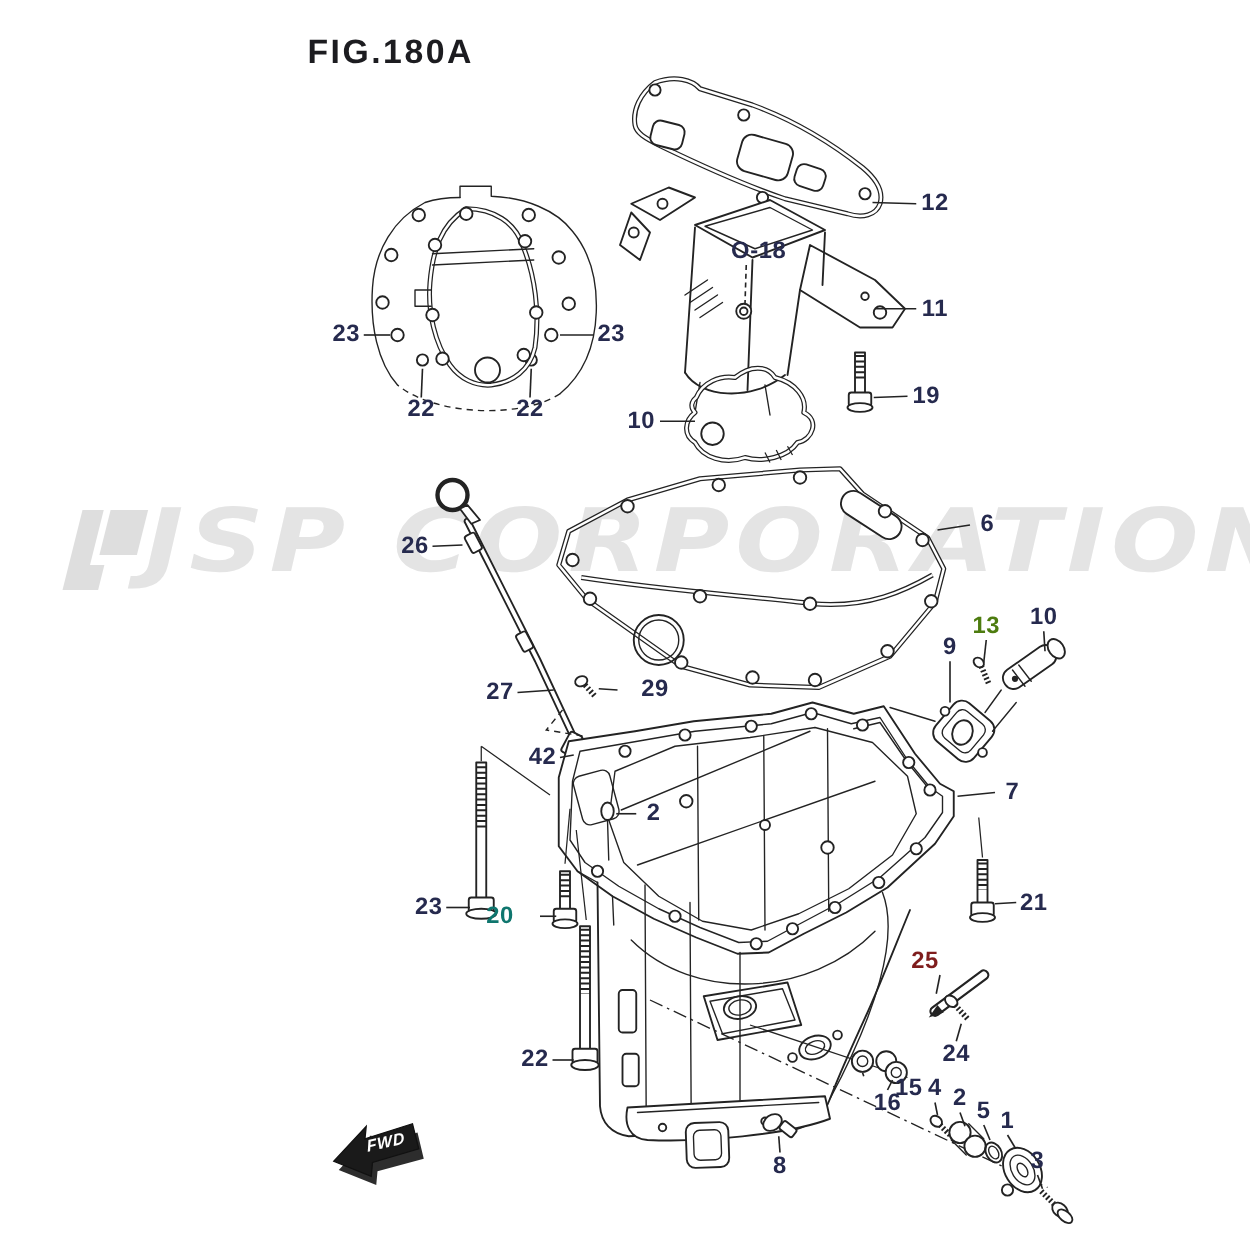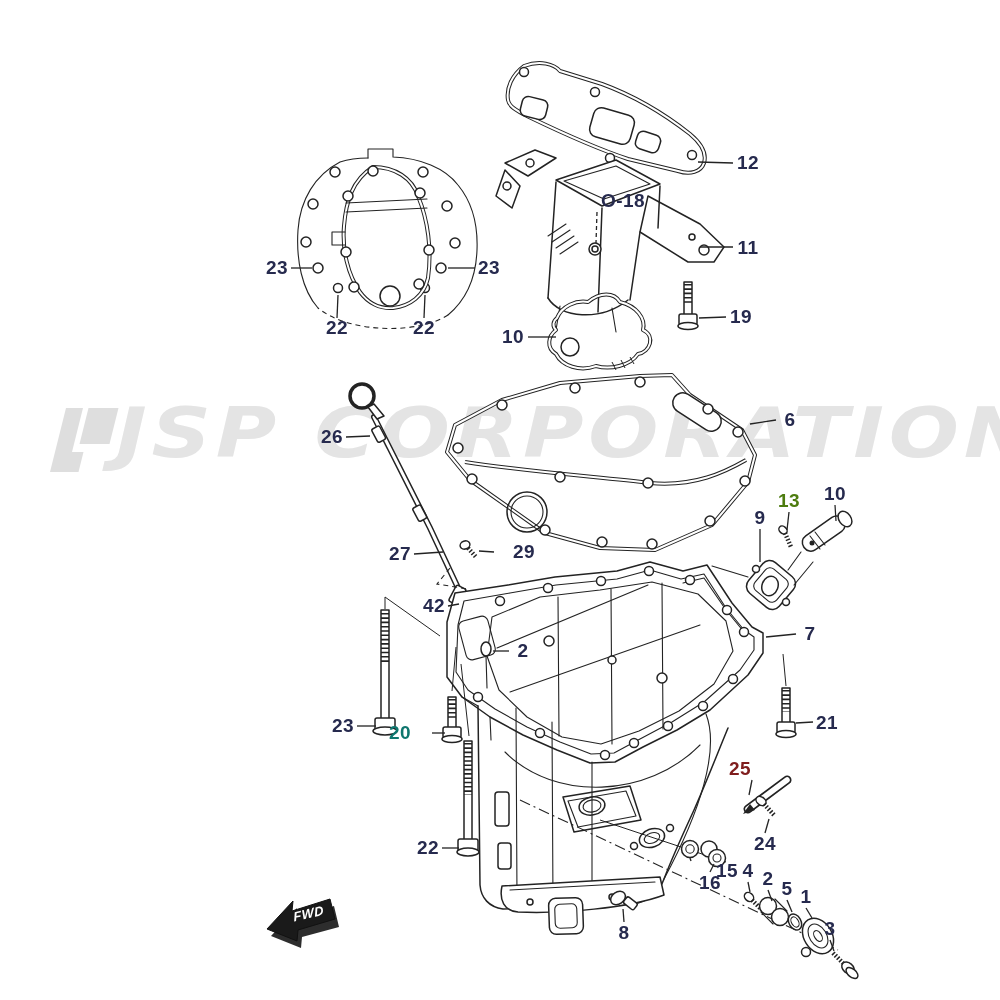--- a/index.html
+++ b/index.html
@@ -331,21 +331,21 @@
       <line x1="748" y1="882" x2="750" y2="892" stroke="#232323" stroke-width="1.3"></line>
       <line x1="768" y1="890" x2="772" y2="901" stroke="#232323" stroke-width="1.3"></line>
       <line x1="787" y1="900" x2="792" y2="912" stroke="#232323" stroke-width="1.3"></line>
       <line x1="806" y1="908" x2="812" y2="918" stroke="#232323" stroke-width="1.3"></line>
       <line x1="830" y1="940" x2="834" y2="951" stroke="#232323" stroke-width="1.3"></line>
     </svg>
 
   <div id="callout-layer">
       <div class="part-label" style="left: 748px; top: 163px; color: rgb(38, 42, 78);">12</div>
       <div class="part-label" style="left: 748px; top: 248px; color: rgb(38, 42, 78);">11</div>
-      <div class="part-label" style="left: 607px; top: 201px; color: rgb(38, 42, 78); margin-left: 16px;">O-18</div>
+      <div class="part-label" style="left: 607px; top: 201px; color: rgb(38, 42, 78);">O-18</div>
       <div class="part-label" style="left: 741px; top: 317px; color: rgb(38, 42, 78);">19</div>
       <div class="part-label" style="left: 277px; top: 268px; color: rgb(38, 42, 78);">23</div>
       <div class="part-label" style="left: 489px; top: 268px; color: rgb(38, 42, 78);">23</div>
       <div class="part-label" style="left: 337px; top: 328px; color: rgb(38, 42, 78);">22</div>
       <div class="part-label" style="left: 424px; top: 328px; color: rgb(38, 42, 78);">22</div>
       <div class="part-label" style="left: 513px; top: 337px; color: rgb(38, 42, 78);">10</div>
       <div class="part-label" style="left: 790px; top: 420px; color: rgb(38, 42, 78);">6</div>
       <div class="part-label" style="left: 332px; top: 437px; color: rgb(38, 42, 78);">26</div>
       <div class="part-label" style="left: 400px; top: 554px; color: rgb(38, 42, 78);">27</div>
       <div class="part-label" style="left: 508px; top: 552px; color: rgb(38, 42, 78); margin-left: 16px;">29</div>
@@ -364,14 +364,15 @@
       <div class="part-label" style="left: 691px; top: 871px; color: rgb(38, 42, 78); margin-left: 36px;">15</div>
       <div class="part-label" style="left: 710px; top: 883px; color: rgb(38, 42, 78);">16</div>
       <div class="part-label" style="left: 624px; top: 933px; color: rgb(38, 42, 78);">8</div>
       <div class="part-label" style="left: 748px; top: 871px; color: rgb(38, 42, 78);">4</div>
       <div class="part-label" style="left: 768px; top: 879px; color: rgb(38, 42, 78);">2</div>
       <div class="part-label" style="left: 787px; top: 889px; color: rgb(38, 42, 78);">5</div>
       <div class="part-label" style="left: 806px; top: 897px; color: rgb(38, 42, 78);">1</div>
       <div class="part-label" style="left: 830px; top: 929px; color: rgb(38, 42, 78);">3</div>
     </div>
 
+  <div id="fig-title">FIG.180A</div>
   <div id="fwd-label">FWD</div>
 </div>
 
 </body></html>

